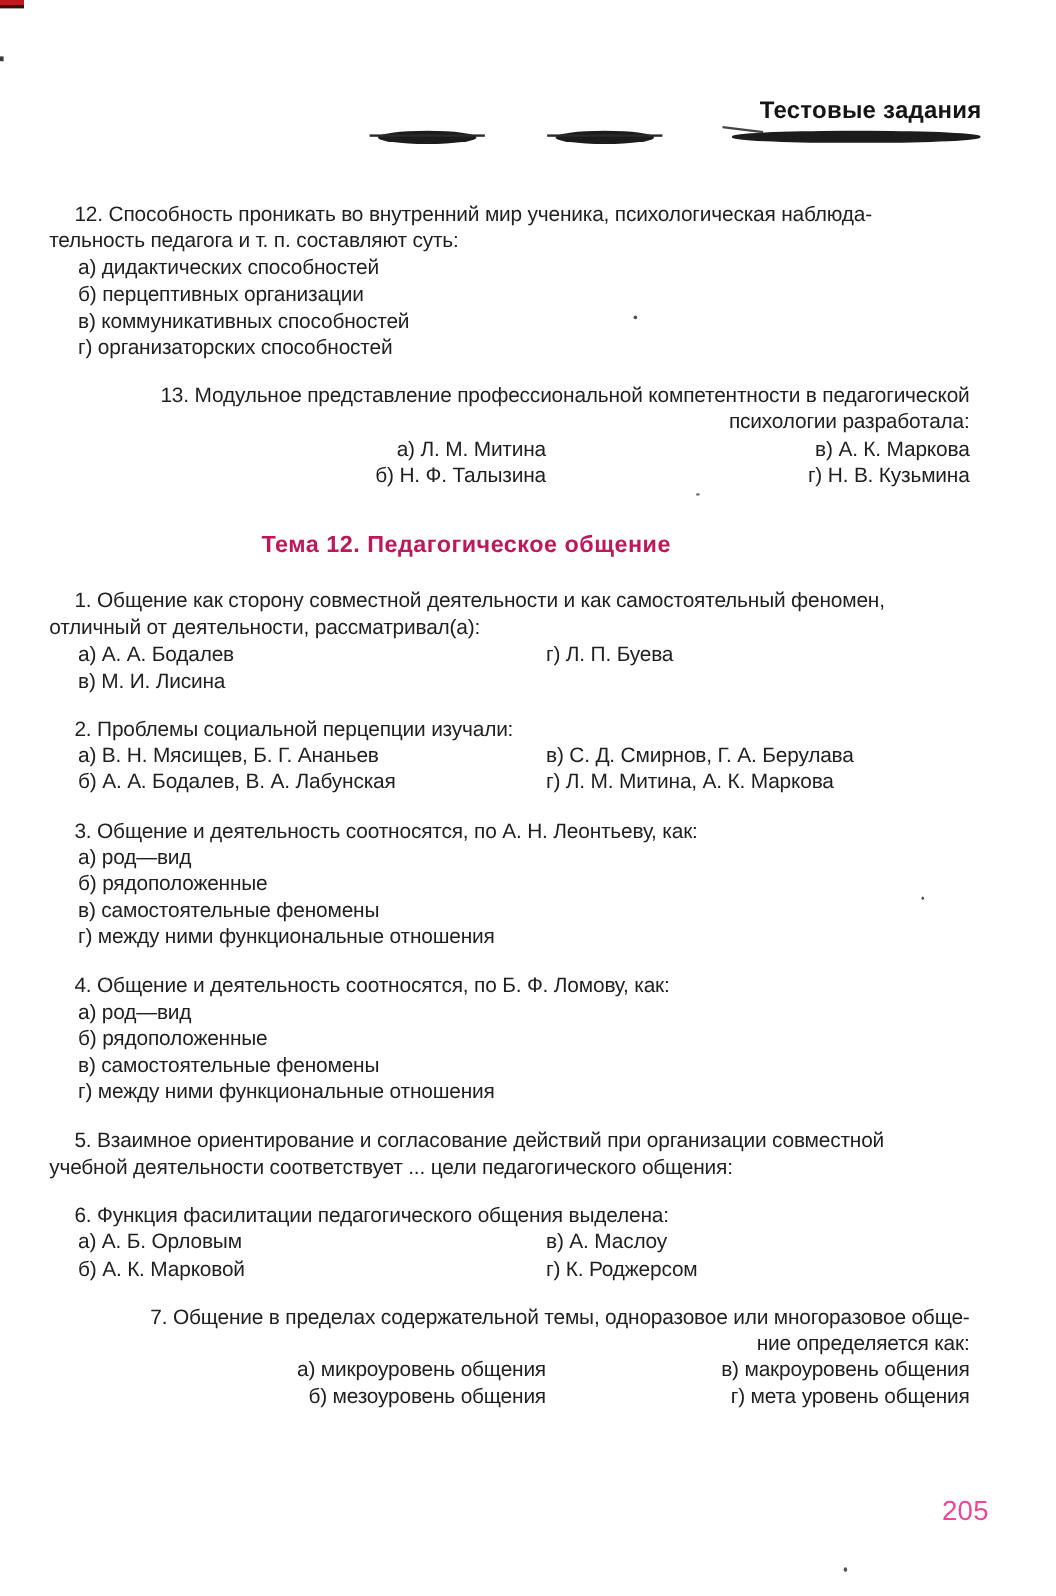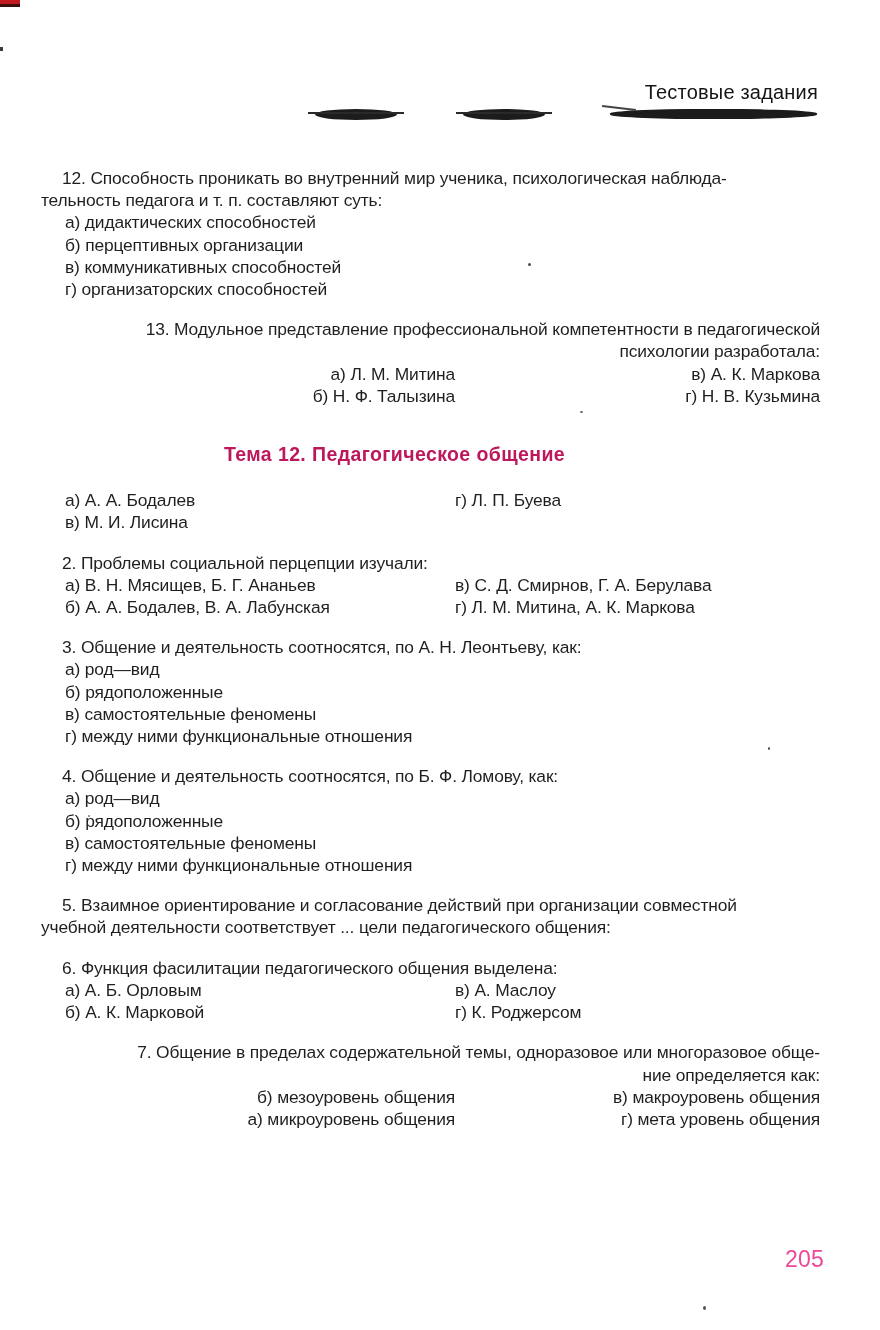--- a/index.html
+++ b/index.html
@@ -31,20 +31,21 @@
   }
 
   
   .running-title {
     position: absolute;
     top: 81px; right: 62px;
     font-size: 20px;
     letter-spacing: 0.2px;
     color: #151515;
     white-space: pre;
+    font-weight: bold;
   }
   .stroke {
     position: absolute;
     background: #1c1c1c;
     border-radius: 50%;
   }
   .stroke-1 { left: 315px; top: 109px; width: 82px;  height: 11px; }
   .stroke-2 { left: 463px; top: 109px; width: 82px;  height: 11px; }
   .stroke-3 { left: 610px; top: 109px; width: 207px; height: 10px; border-radius: 45%; }
   .stroke-3::before {
@@ -60,21 +61,21 @@
     position: absolute;
     left: -7px; top: 3px;
     width: 96px; height: 2px;
     background: #2a2a2a;
   }
 
   
   main {
     position: absolute;
     top: 167px;
-    left: 0; right: 0;
+    left: 0; right: 12px;
     padding: 0 60px 0 41px;
     font-size: 17.4px;
     line-height: 22.2px;
     letter-spacing: -0.15px;
   }
   .question { margin: 0 0 18px 0; }
   .question:last-child { margin-bottom: 0; text-align: right; }
   .stem {
     margin: 0;
     white-space: pre;
@@ -153,20 +154,22 @@
           <div class="option">а) Л. М. Митина</div>
           <div class="option">б) Н. Ф. Талызина</div>
           <div class="option">в) А. К. Маркова</div>
           <div class="option">г) Н. В. Кузьмина</div>
         </div>
       </article>
     </section>
   <h2 class="section-heading">Тема 12. Педагогическое общение</h2>
   <section>
       <article class="question">
+        <p class="stem">1. Общение как сторону совместной деятельности и как самостоятельный феномен,
+отличный от деятельности, рассматривал(а):</p>
         <div class="options two-col">
           <div class="option">а) А. А. Бодалев</div>
           <div class="option">в) М. И. Лисина</div>
           <div class="option">г) Л. П. Буева</div>
         </div>
       </article>
       <article class="question">
         <p class="stem">2. Проблемы социальной перцепции изучали:</p>
         <div class="options two-col">
           <div class="option">а) В. Н. Мясищев, Б. Г. Ананьев</div>
@@ -203,22 +206,22 @@
           <div class="option">а) А. Б. Орловым</div>
           <div class="option">б) А. К. Марковой</div>
           <div class="option">в) А. Маслоу</div>
           <div class="option">г) К. Роджерсом</div>
         </div>
       </article>
       <article class="question">
         <p class="stem">7. Общение в пределах содержательной темы, одноразовое или многоразовое обще-
 ние определяется как:</p>
         <div class="options two-col">
+          <div class="option">а) микроуровень общения</div>
           <div class="option">б) мезоуровень общения</div>
-          <div class="option">а) микроуровень общения</div>
           <div class="option">в) макроуровень общения</div>
           <div class="option">г) мета уровень общения</div>
         </div>
       </article>
     </section>
 </main>
 
 <span class="page-number">205</span>
 
 <span class="speck speck-a"></span>

